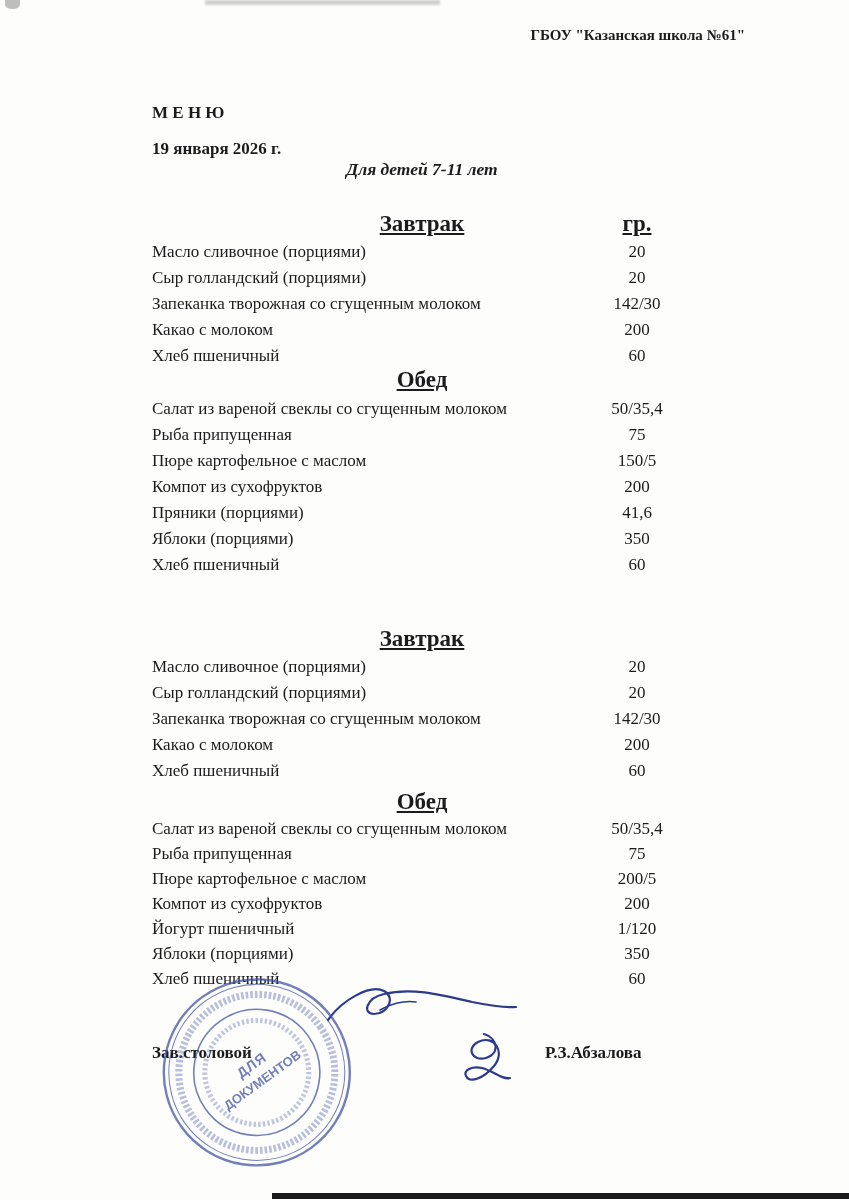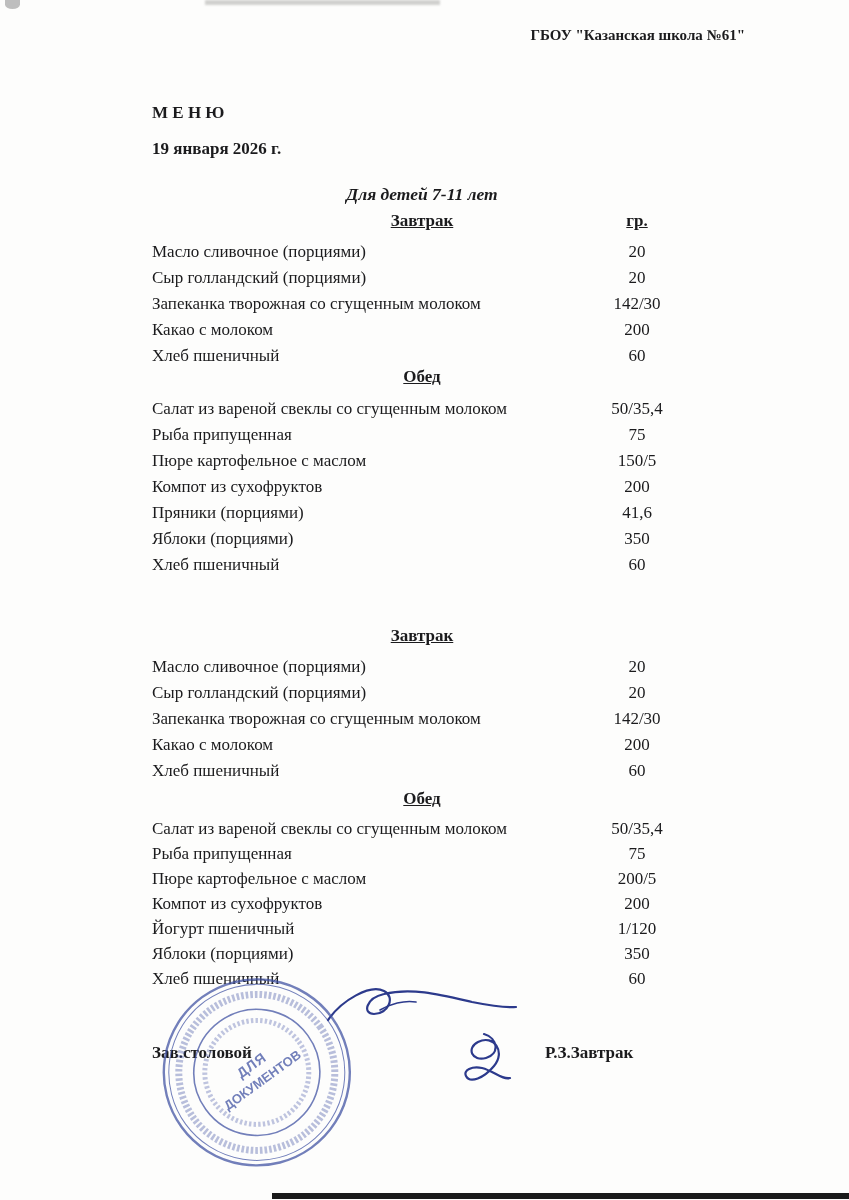--- a/index.html
+++ b/index.html
@@ -16,21 +16,21 @@
   .school {
     position: absolute; top: 27px; right: 104px;
     font-size: 15px; font-weight: bold; white-space: nowrap;
   }
   .content-abs { position: absolute; left: 152px; width: 540px; }
   .title-block { top: 103px; text-align: left; font-weight: bold; font-size: 17px; }
   .title-block .date { margin-top: 16px; }
   .group-title {
     text-align: center; font-weight: bold; font-style: italic; font-size: 17.5px;
   }
-  .meal-header { text-align: center; font-size: 17px; font-weight: bold; }
+  .meal-header { text-align: center; font-size: 23px; font-weight: bold; }
   .meal-header .meal-title { text-decoration: underline; }
   .meal-header .unit {
     position: absolute; right: 0; top: 0; width: 110px;
     text-align: center; text-decoration: underline; font-weight: bold;
   }
   .items { font-size: 17px; }
   .items .row { display: flex; align-items: flex-end; height: 26px; }
   .items.tight .row { height: 25px; }
   .items .nm { flex: 1; white-space: nowrap; }
   .items .amt { width: 110px; text-align: center; white-space: nowrap; }
@@ -54,21 +54,21 @@
   <div class="artifact corner"></div>
   <div class="artifact ghost"></div>
 
   <div class="school">ГБОУ "Казанская школа №61"</div>
 
   <div class="content-abs title-block">
     <div>М Е Н Ю</div>
     <div class="date">19 января 2026 г.</div>
   </div>
 
-  <div class="content-abs group-title" style="top:184px">Для детей 7-11 лет</div>
+  <div class="content-abs group-title" style="top:159px">Для детей 7-11 лет</div>
 
   <div class="content-abs meal-header" style="top:211px">
     <span class="meal-title">Завтрак</span>
     <span class="unit">гр.</span>
   </div>
   <div class="content-abs items" style="top:236px">
       <div class="row">
       <span class="nm">Масло сливочное (порциями)</span>
       <span class="amt">20</span>
     </div>
@@ -180,21 +180,21 @@
       <span class="amt">350</span>
     </div>
       <div class="row">
       <span class="nm">Хлеб пшеничный</span>
       <span class="amt">60</span>
     </div>
     </div>
 
   <div class="content-abs sig-row" style="top:1043px">
     <span class="role">Зав.столовой</span>
-    <span class="name">Р.З.Завтрак</span>
+    <span class="name">Р.З.Абзалова</span>
   </div>
 
   <svg class="scribble" style="left:320px; top:980px;" width="200" height="48" viewBox="0 0 200 48">
     <path d="M8,40 C22,20 50,4 64,11 C76,17 68,34 54,34 C42,34 46,18 64,14 C92,7 122,15 152,22 C172,26 186,28 196,27" fill="none" stroke="#2c3a8c" stroke-width="2.2" stroke-linecap="round"></path>
     <path d="M60,30 C70,24 84,20 96,22" fill="none" stroke="#2c3a8c" stroke-width="1.6" stroke-linecap="round"></path>
   </svg>
   <svg class="scribble" style="left:450px; top:1028px;" width="72" height="68" viewBox="0 0 72 68">
     <path d="M34,6 C48,10 50,26 36,30 C22,34 16,20 28,14 C44,6 56,24 44,38 C34,50 20,56 16,48 C13,42 22,38 32,40 C44,43 52,52 60,50" fill="none" stroke="#2c3a8c" stroke-width="2.2" stroke-linecap="round"></path>
   </svg>
 

